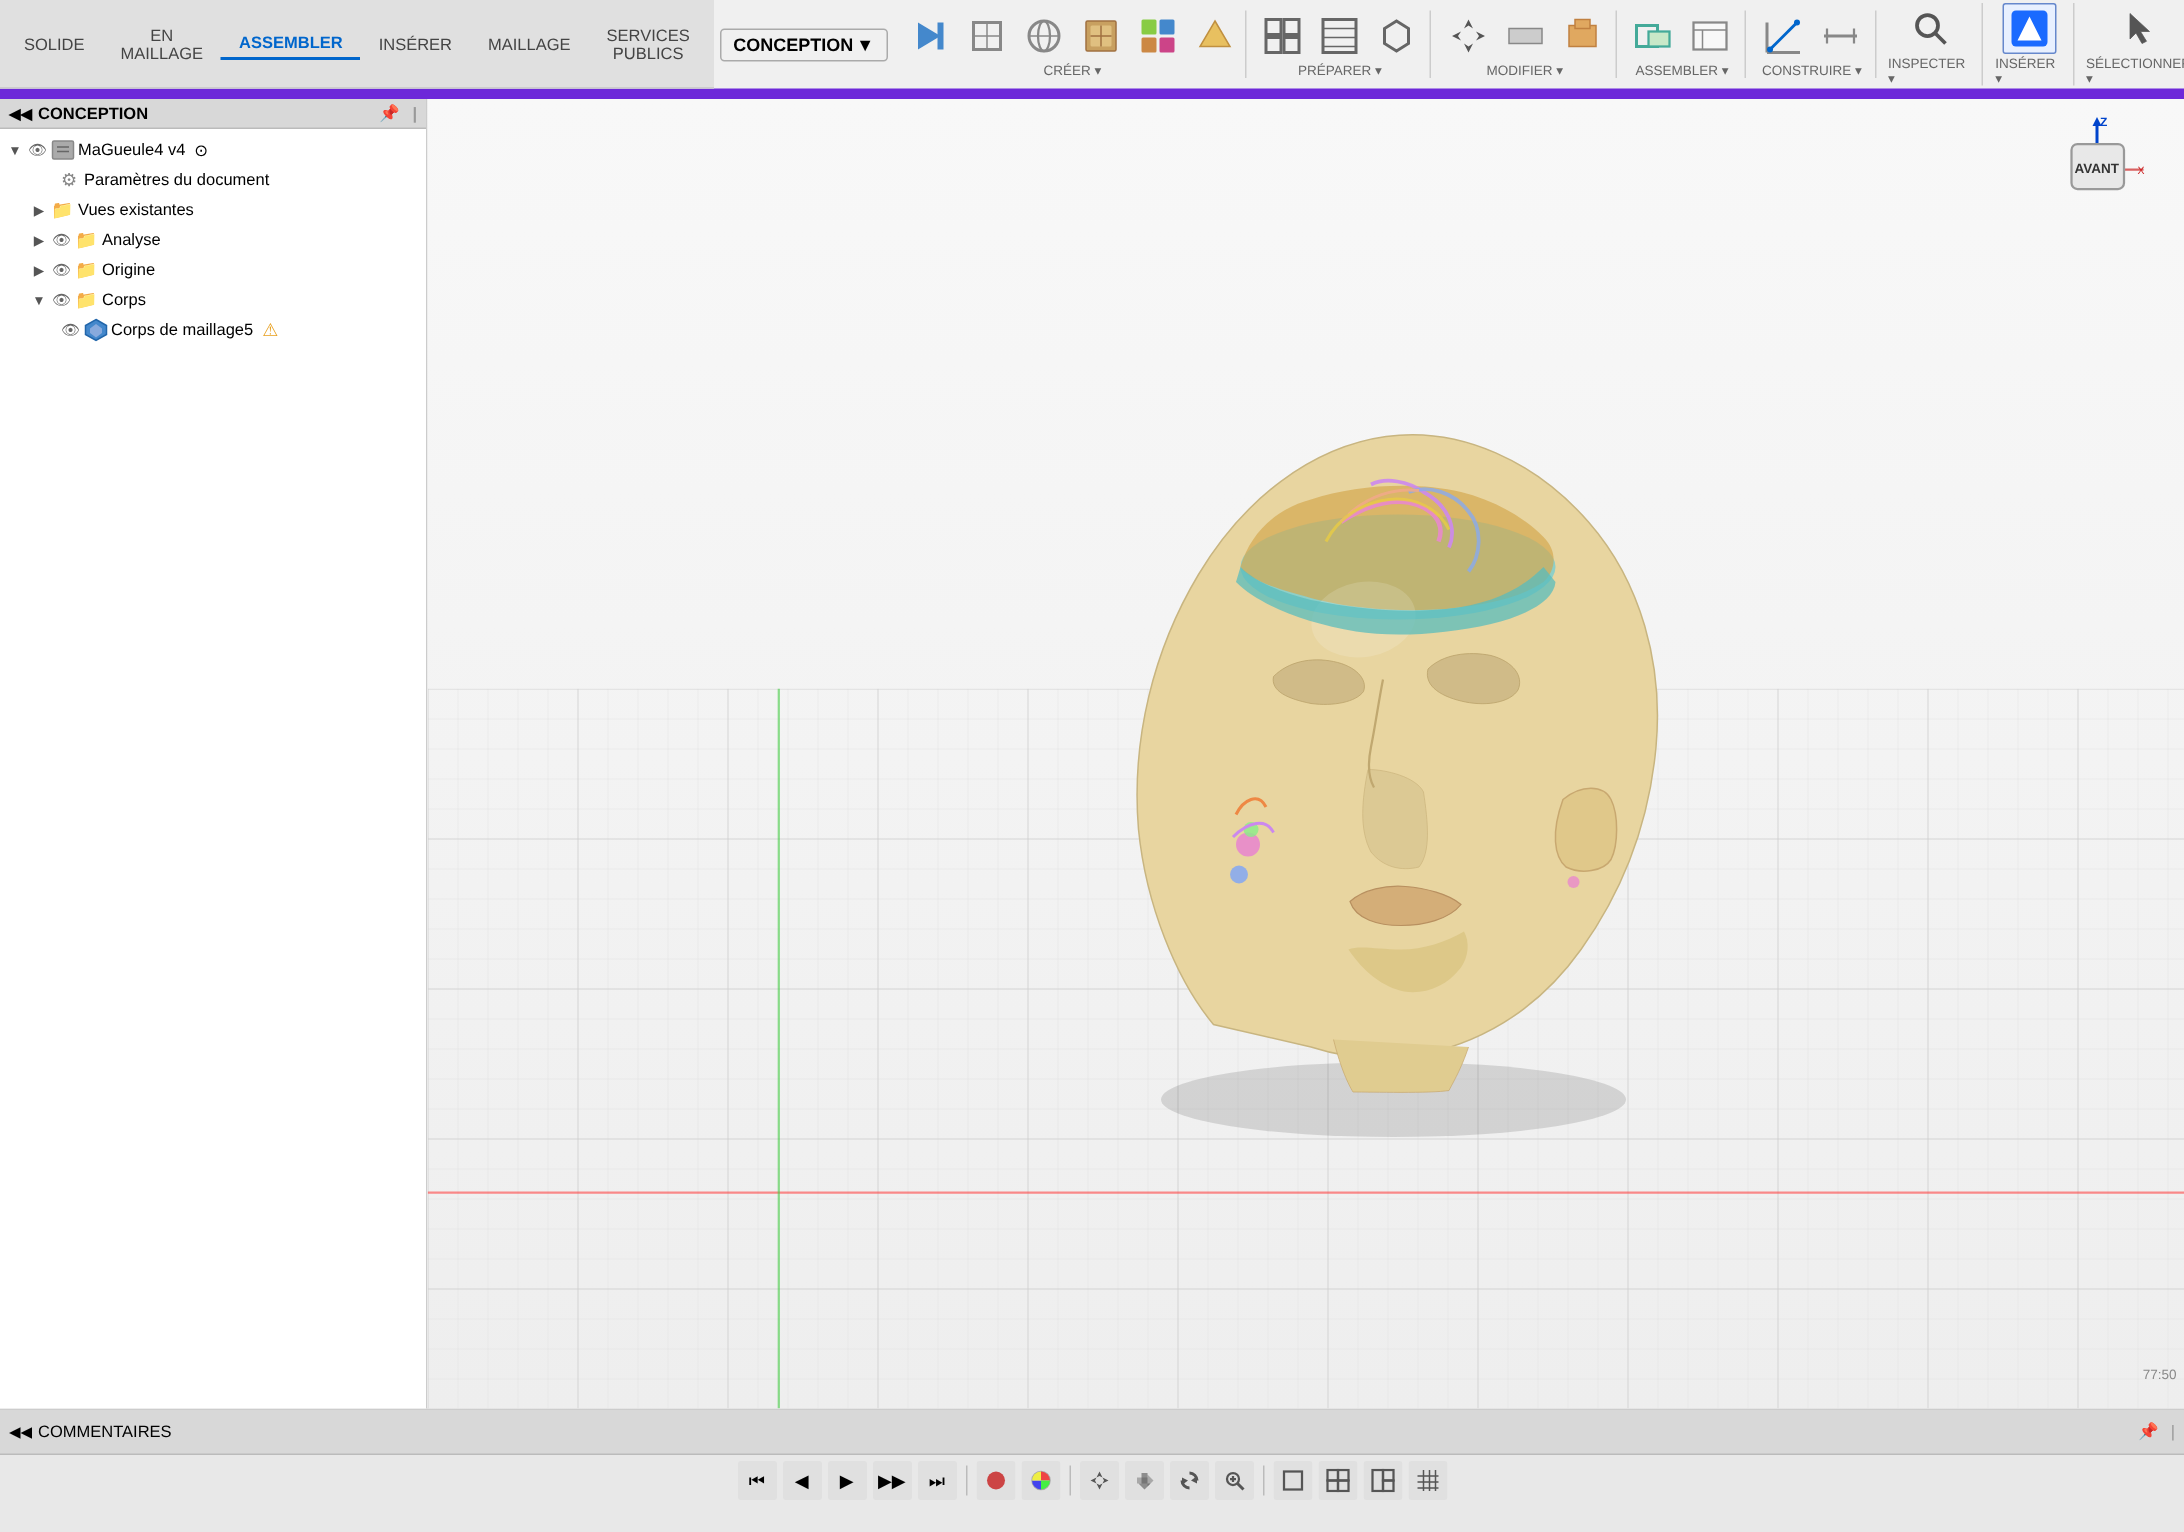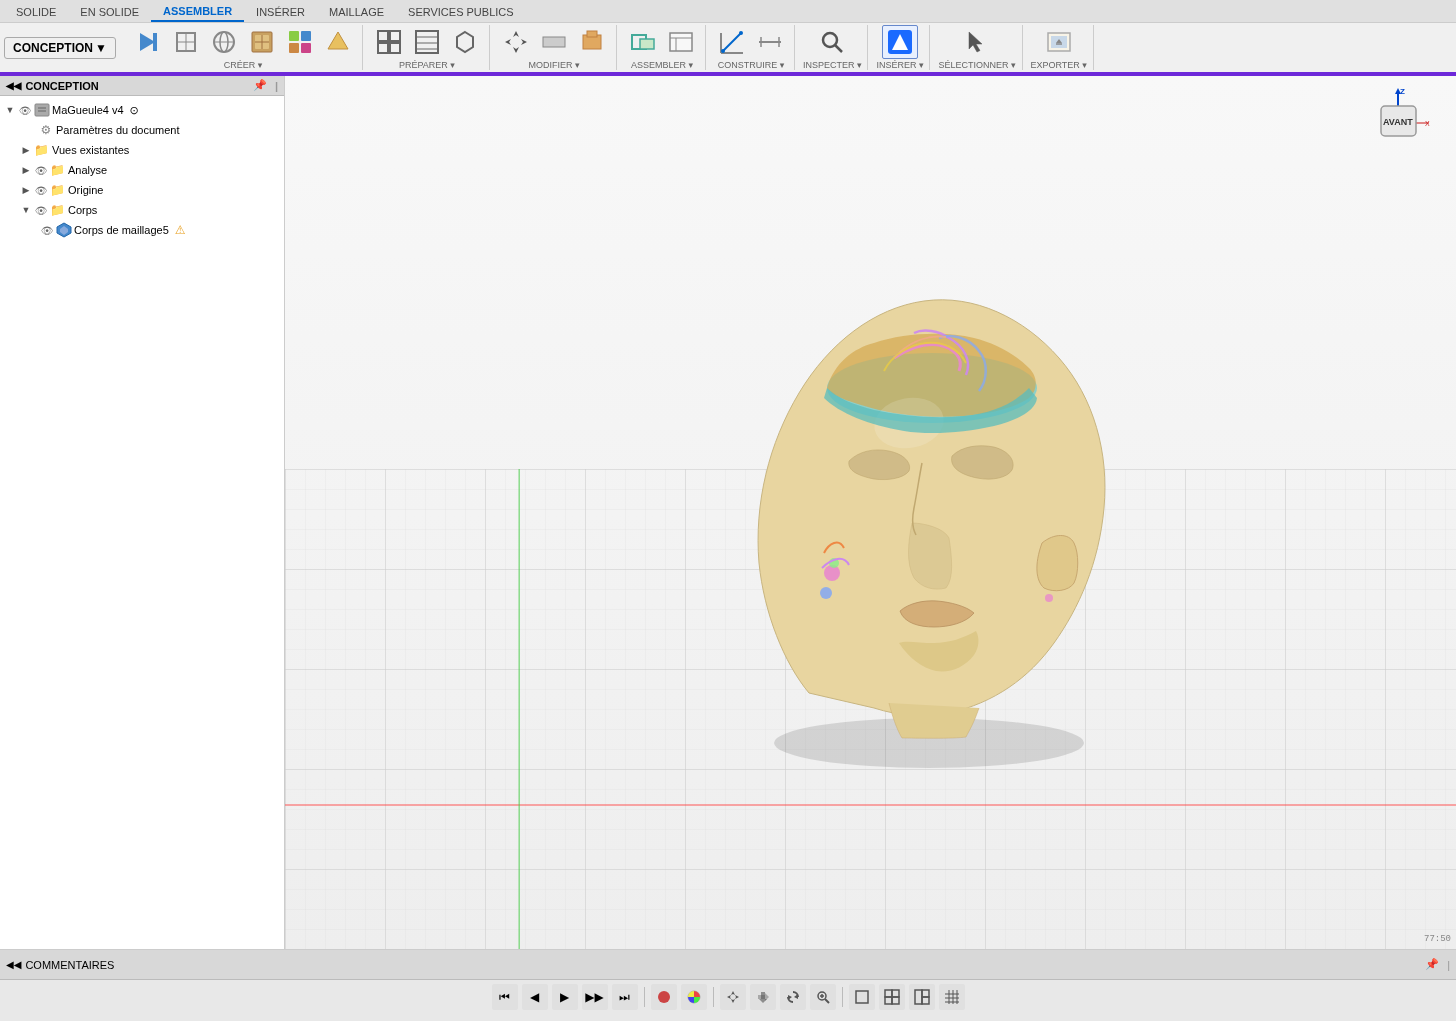--- a/index.html
+++ b/index.html
@@ -1,23 +1,23 @@
 <!DOCTYPE html>
 <html><head>
   <meta charset="utf-8">
   <style>
     * { box-sizing: border-box; margin: 0; padding: 0; }
     body { font-family: Arial, sans-serif; font-size: 11px; background: #e8e8e8; overflow: hidden; width: 1456px; height: 1021px; }
 
     
     #top-menu {
       display: flex;
-      flex-direction: column;
+      flex-direction: row;
       background: #f0f0f0;
-      border-bottom: 4px solid #6d28d9;
+      border-bottom: 7px solid #6d28d9;
     }
 
     #menu-tabs {
       display: flex;
       align-items: center;
       padding: 2px 4px 0;
       background: #e0e0e0;
       border-bottom: 1px solid #ccc;
     }
 
@@ -56,21 +56,20 @@
       margin-right: 6px;
     }
 
     .toolbar-group {
       display: flex;
       flex-direction: column;
       align-items: center;
       border-right: 1px solid #ccc;
       padding: 0 6px;
       min-width: 40px;
-      text-align: center;
     }
 
     .toolbar-group-inner {
       display: flex;
       align-items: center;
       gap: 2px;
     }
 
     .toolbar-btn {
       display: flex;
@@ -257,34 +256,33 @@
       background: #bbb;
       margin: 0 2px;
     }
 
     
     .icon-folder { color: #e8b84b; }
     .icon-gear { color: #888; }
 
     #ruler-bottom-right {
       position: absolute;
-      bottom: 5px;
+      bottom: 18px;
       right: 5px;
       font-size: 9px;
       color: #888;
-      font-family: Liberation Mono, monospace;
     }
   </style>
 </head>
 <body>
 
 <div id="top-menu">
   <div id="menu-tabs">
     <button class="menu-tab">SOLIDE</button>
-    <button class="menu-tab">EN SOLIDE</button>
+    <button class="menu-tab">EN MAILLAGE</button>
     <button class="menu-tab active">ASSEMBLER</button>
     <button class="menu-tab">INSÉRER</button>
     <button class="menu-tab">MAILLAGE</button>
     <button class="menu-tab">SERVICES PUBLICS</button>
   </div>
 
   <div id="toolbar">
 
     <button class="conception-btn">
       <span>CONCEPTION</span>

